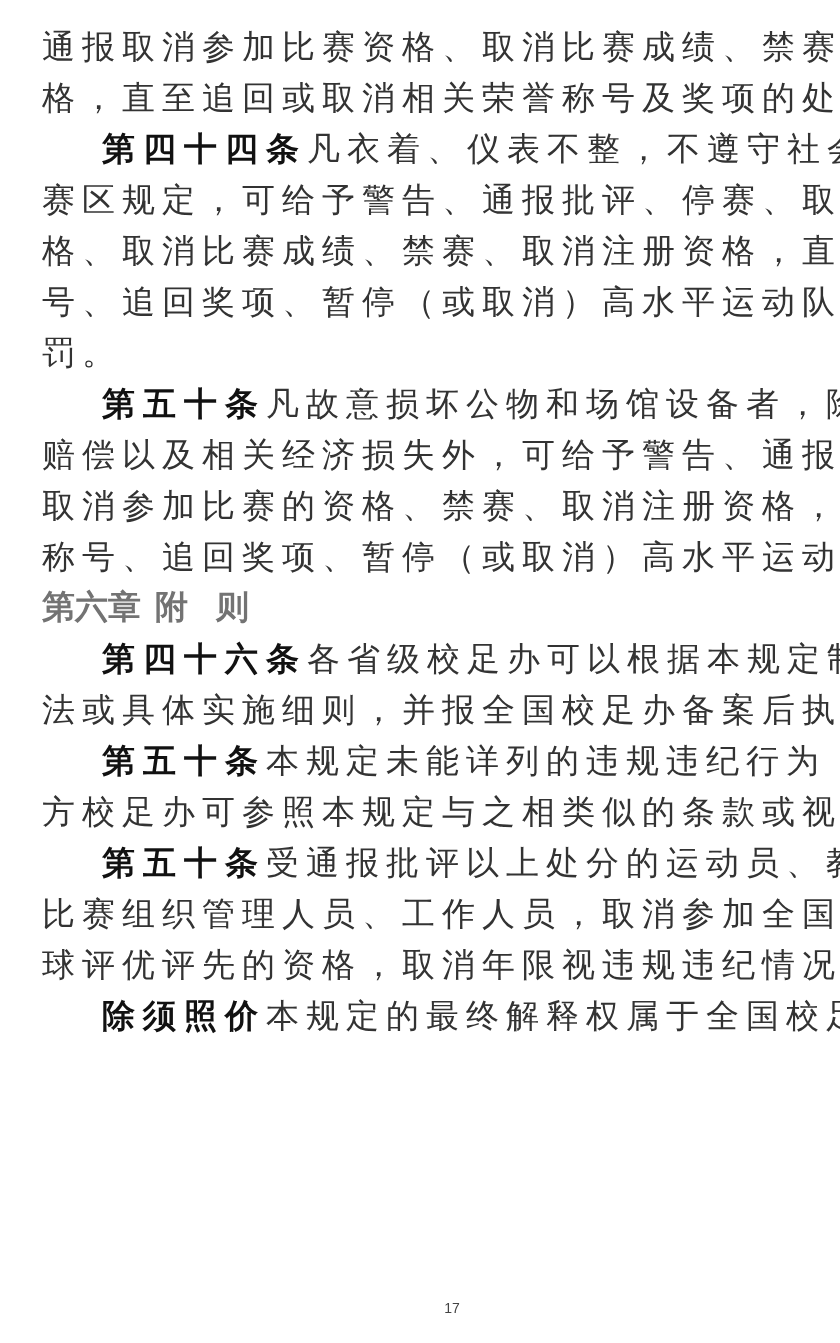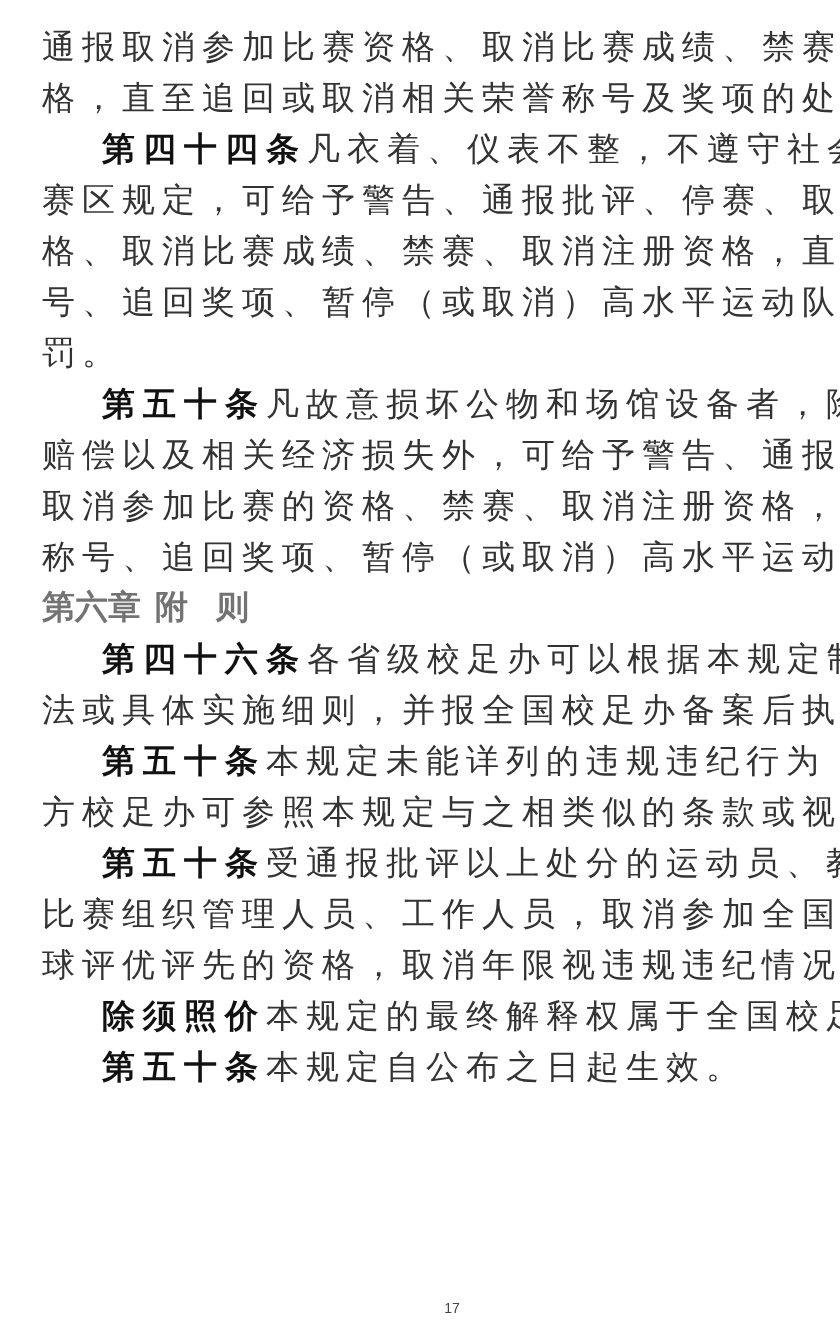--- a/index.html
+++ b/index.html
@@ -55,18 +55,15 @@
   <div>
     <div class="line indent"><span class="art-no">第五十条</span><span>受通报批评以上处分的运动员、教练员、</span></div>
     <div class="line">比赛组织管理人员、工作人员，取消参加全国青少年校园足</div>
     <div class="line">球评优评先的资格，取消年限视违规违纪情况而定。</div>
   </div>
 
   <div>
     <div class="line indent"><span class="art-no">除须照价</span><span>本规定的最终解释权属于全国校足办。</span></div>
   </div>
 
-  <div>
-    <div class="line indent"><span class="art-no">第五十条</span><span>本规定自公布之日起生效。</span></div>
-  </div>
 </div>
 
 <div class="page-number">17</div>
 
 </body></html>

